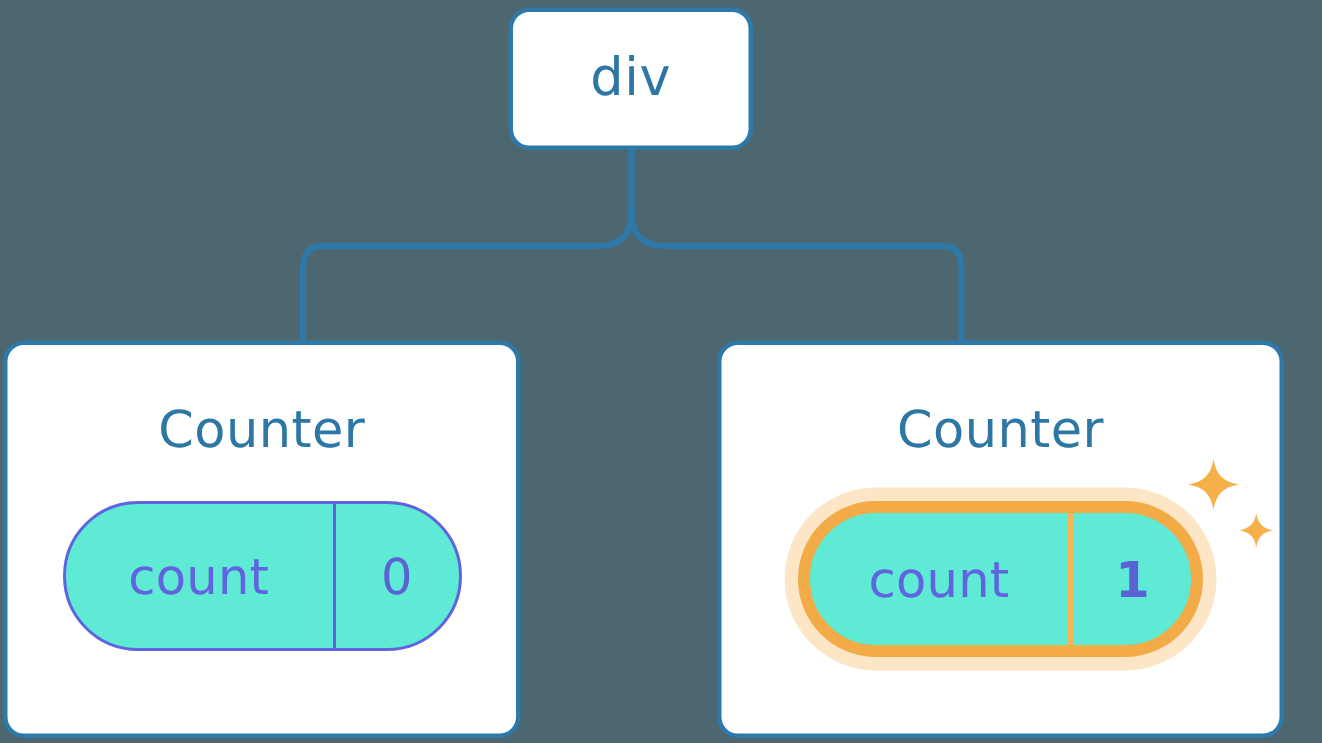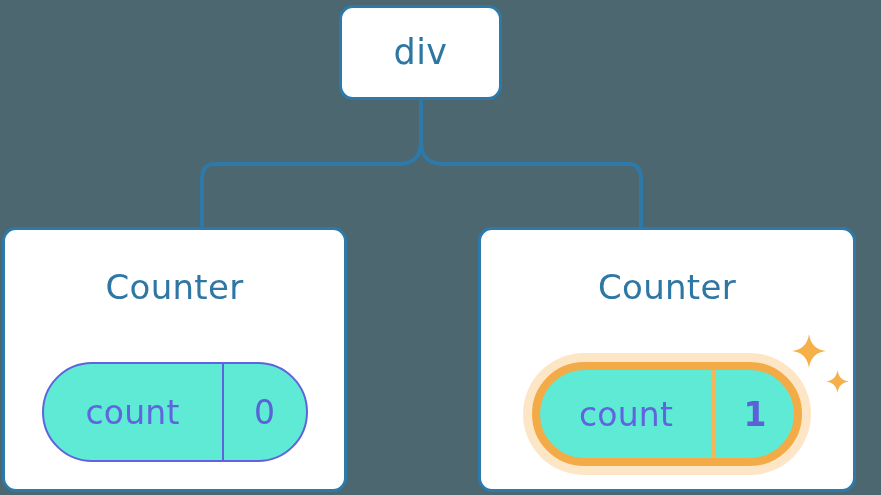--- a/index.html
+++ b/index.html
@@ -56,21 +56,20 @@
     line-height: 1;
     letter-spacing: 0.5px;
   }
 
   
   .card {
     display: flex;
     flex-direction: column;
     align-items: center;
     padding-top: 40px;
-    gap: 28px;
   }
   #node-counter-0 {
     left: 2px;
     top: 227px;
     width: 345px;
     height: 265px;
   }
   #node-counter-1 {
     left: 478px;
     top: 227px;

